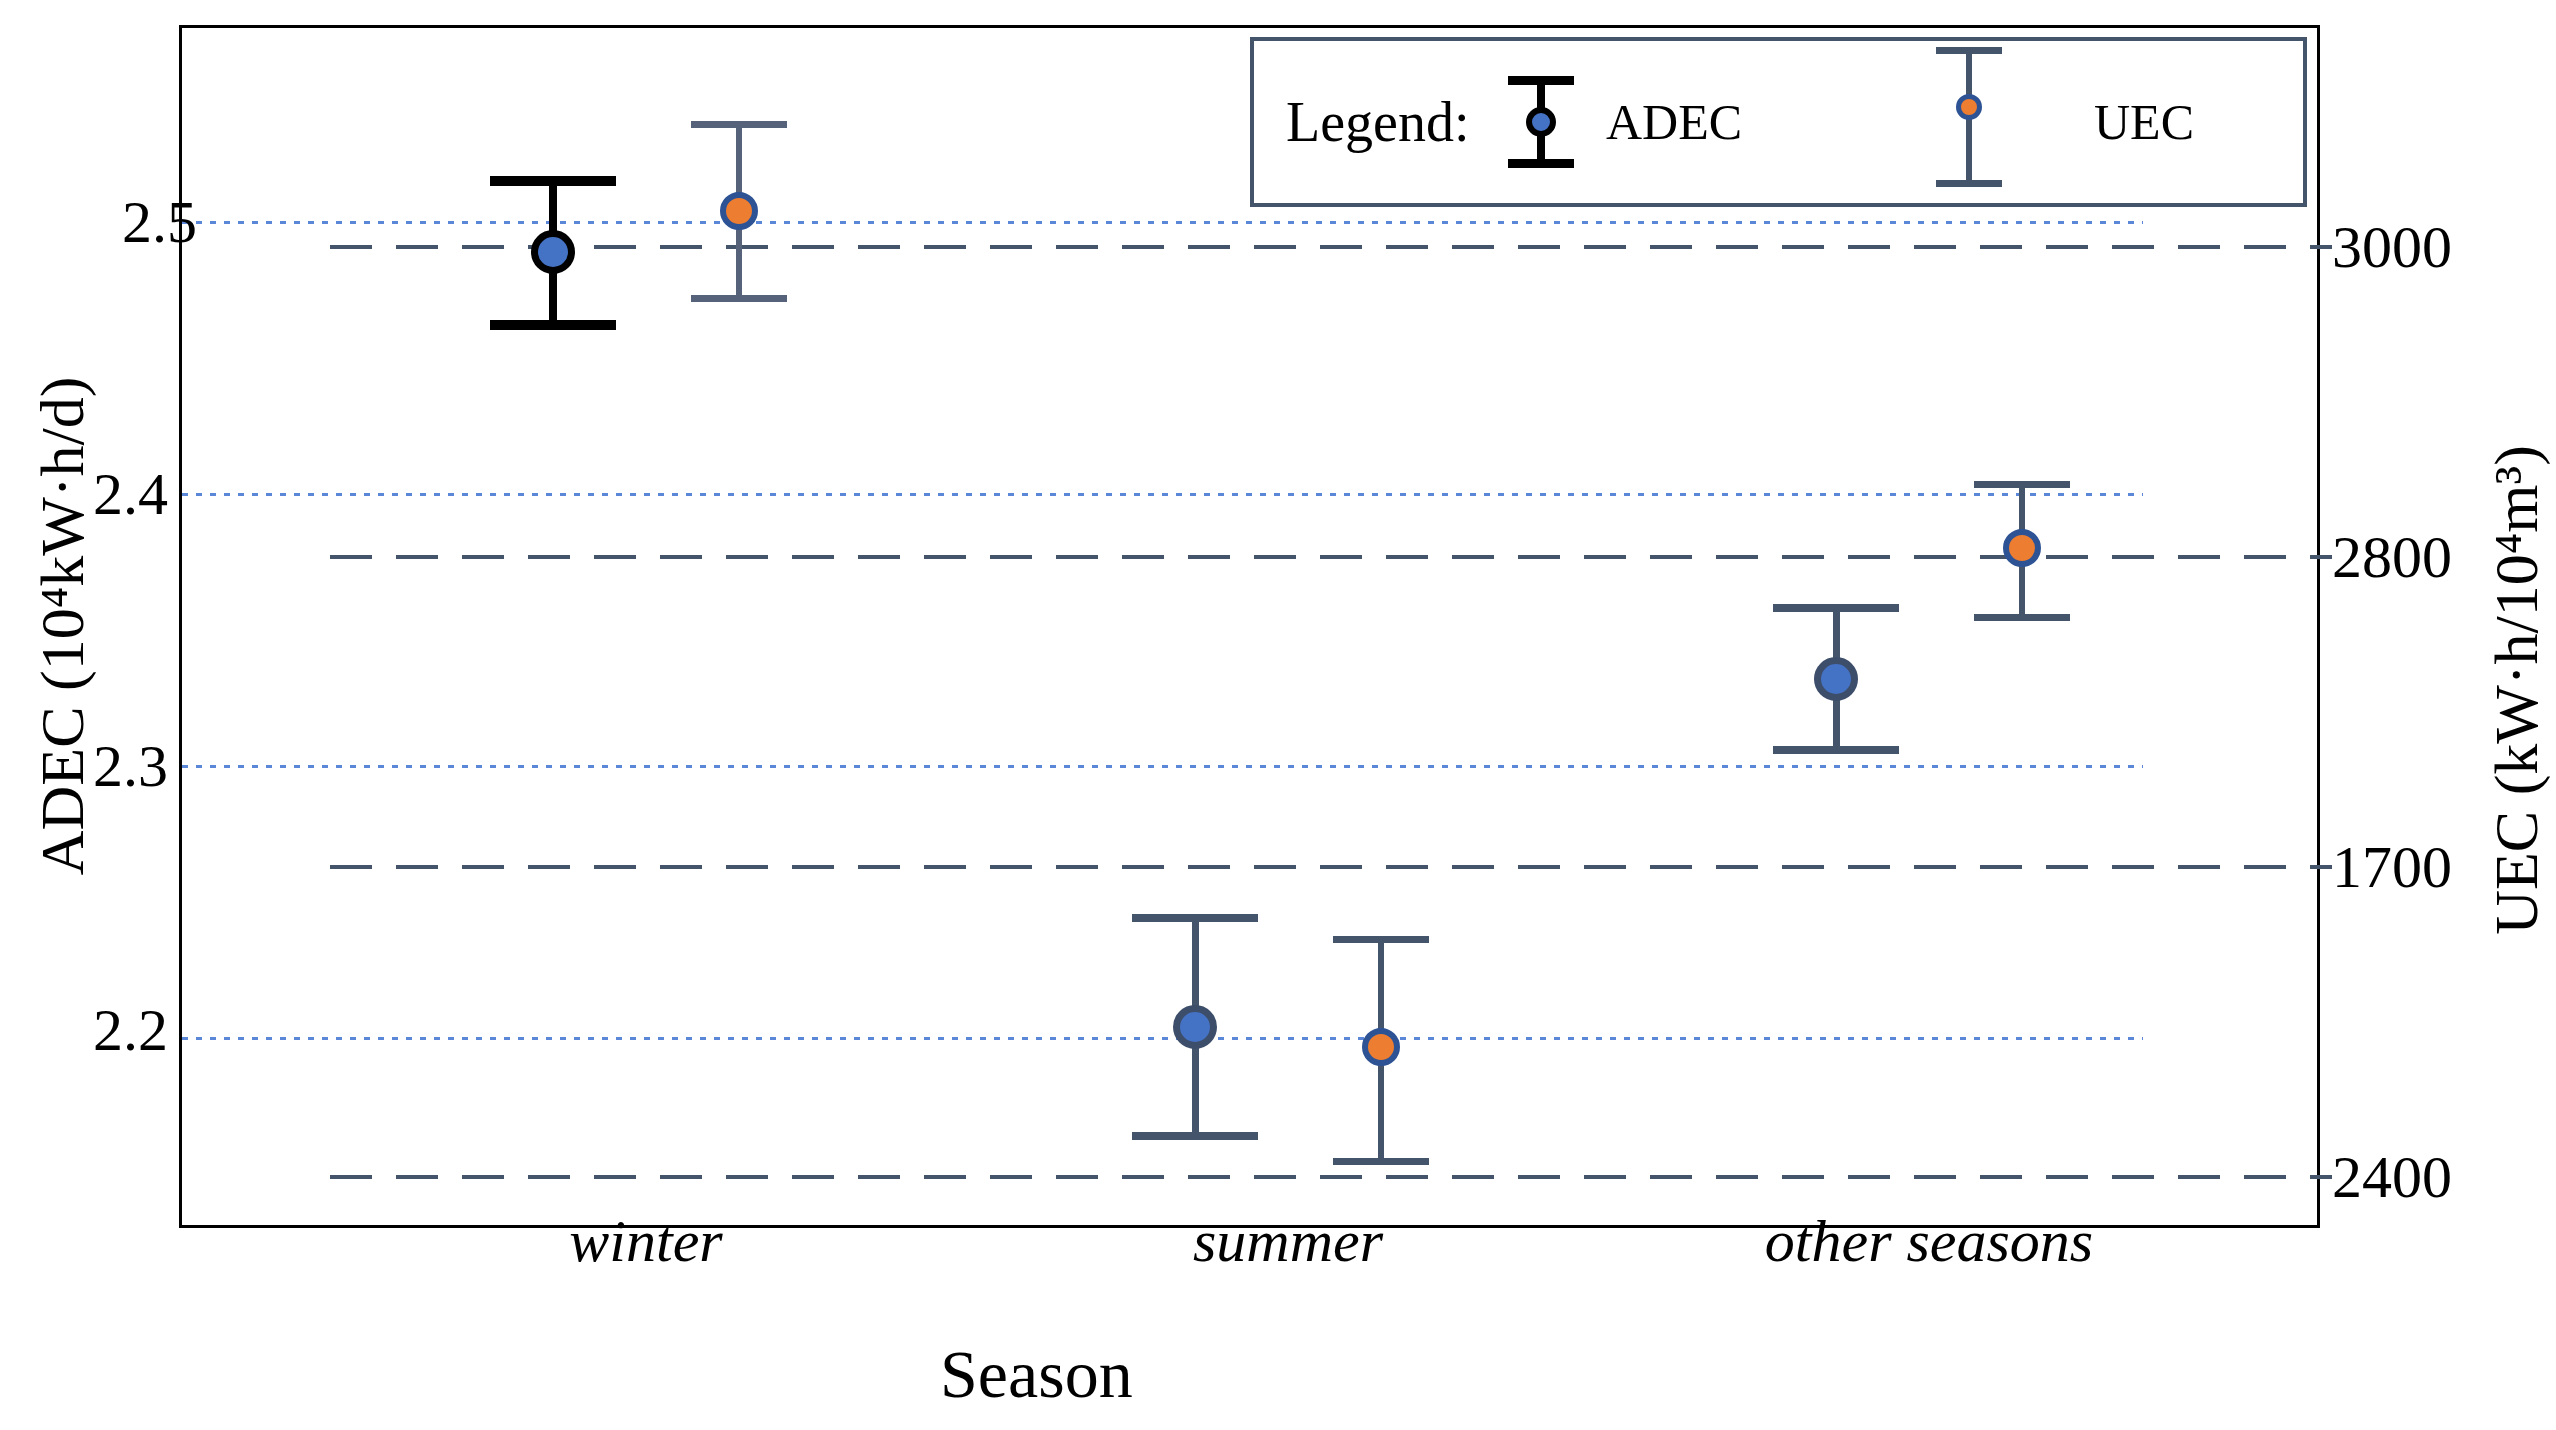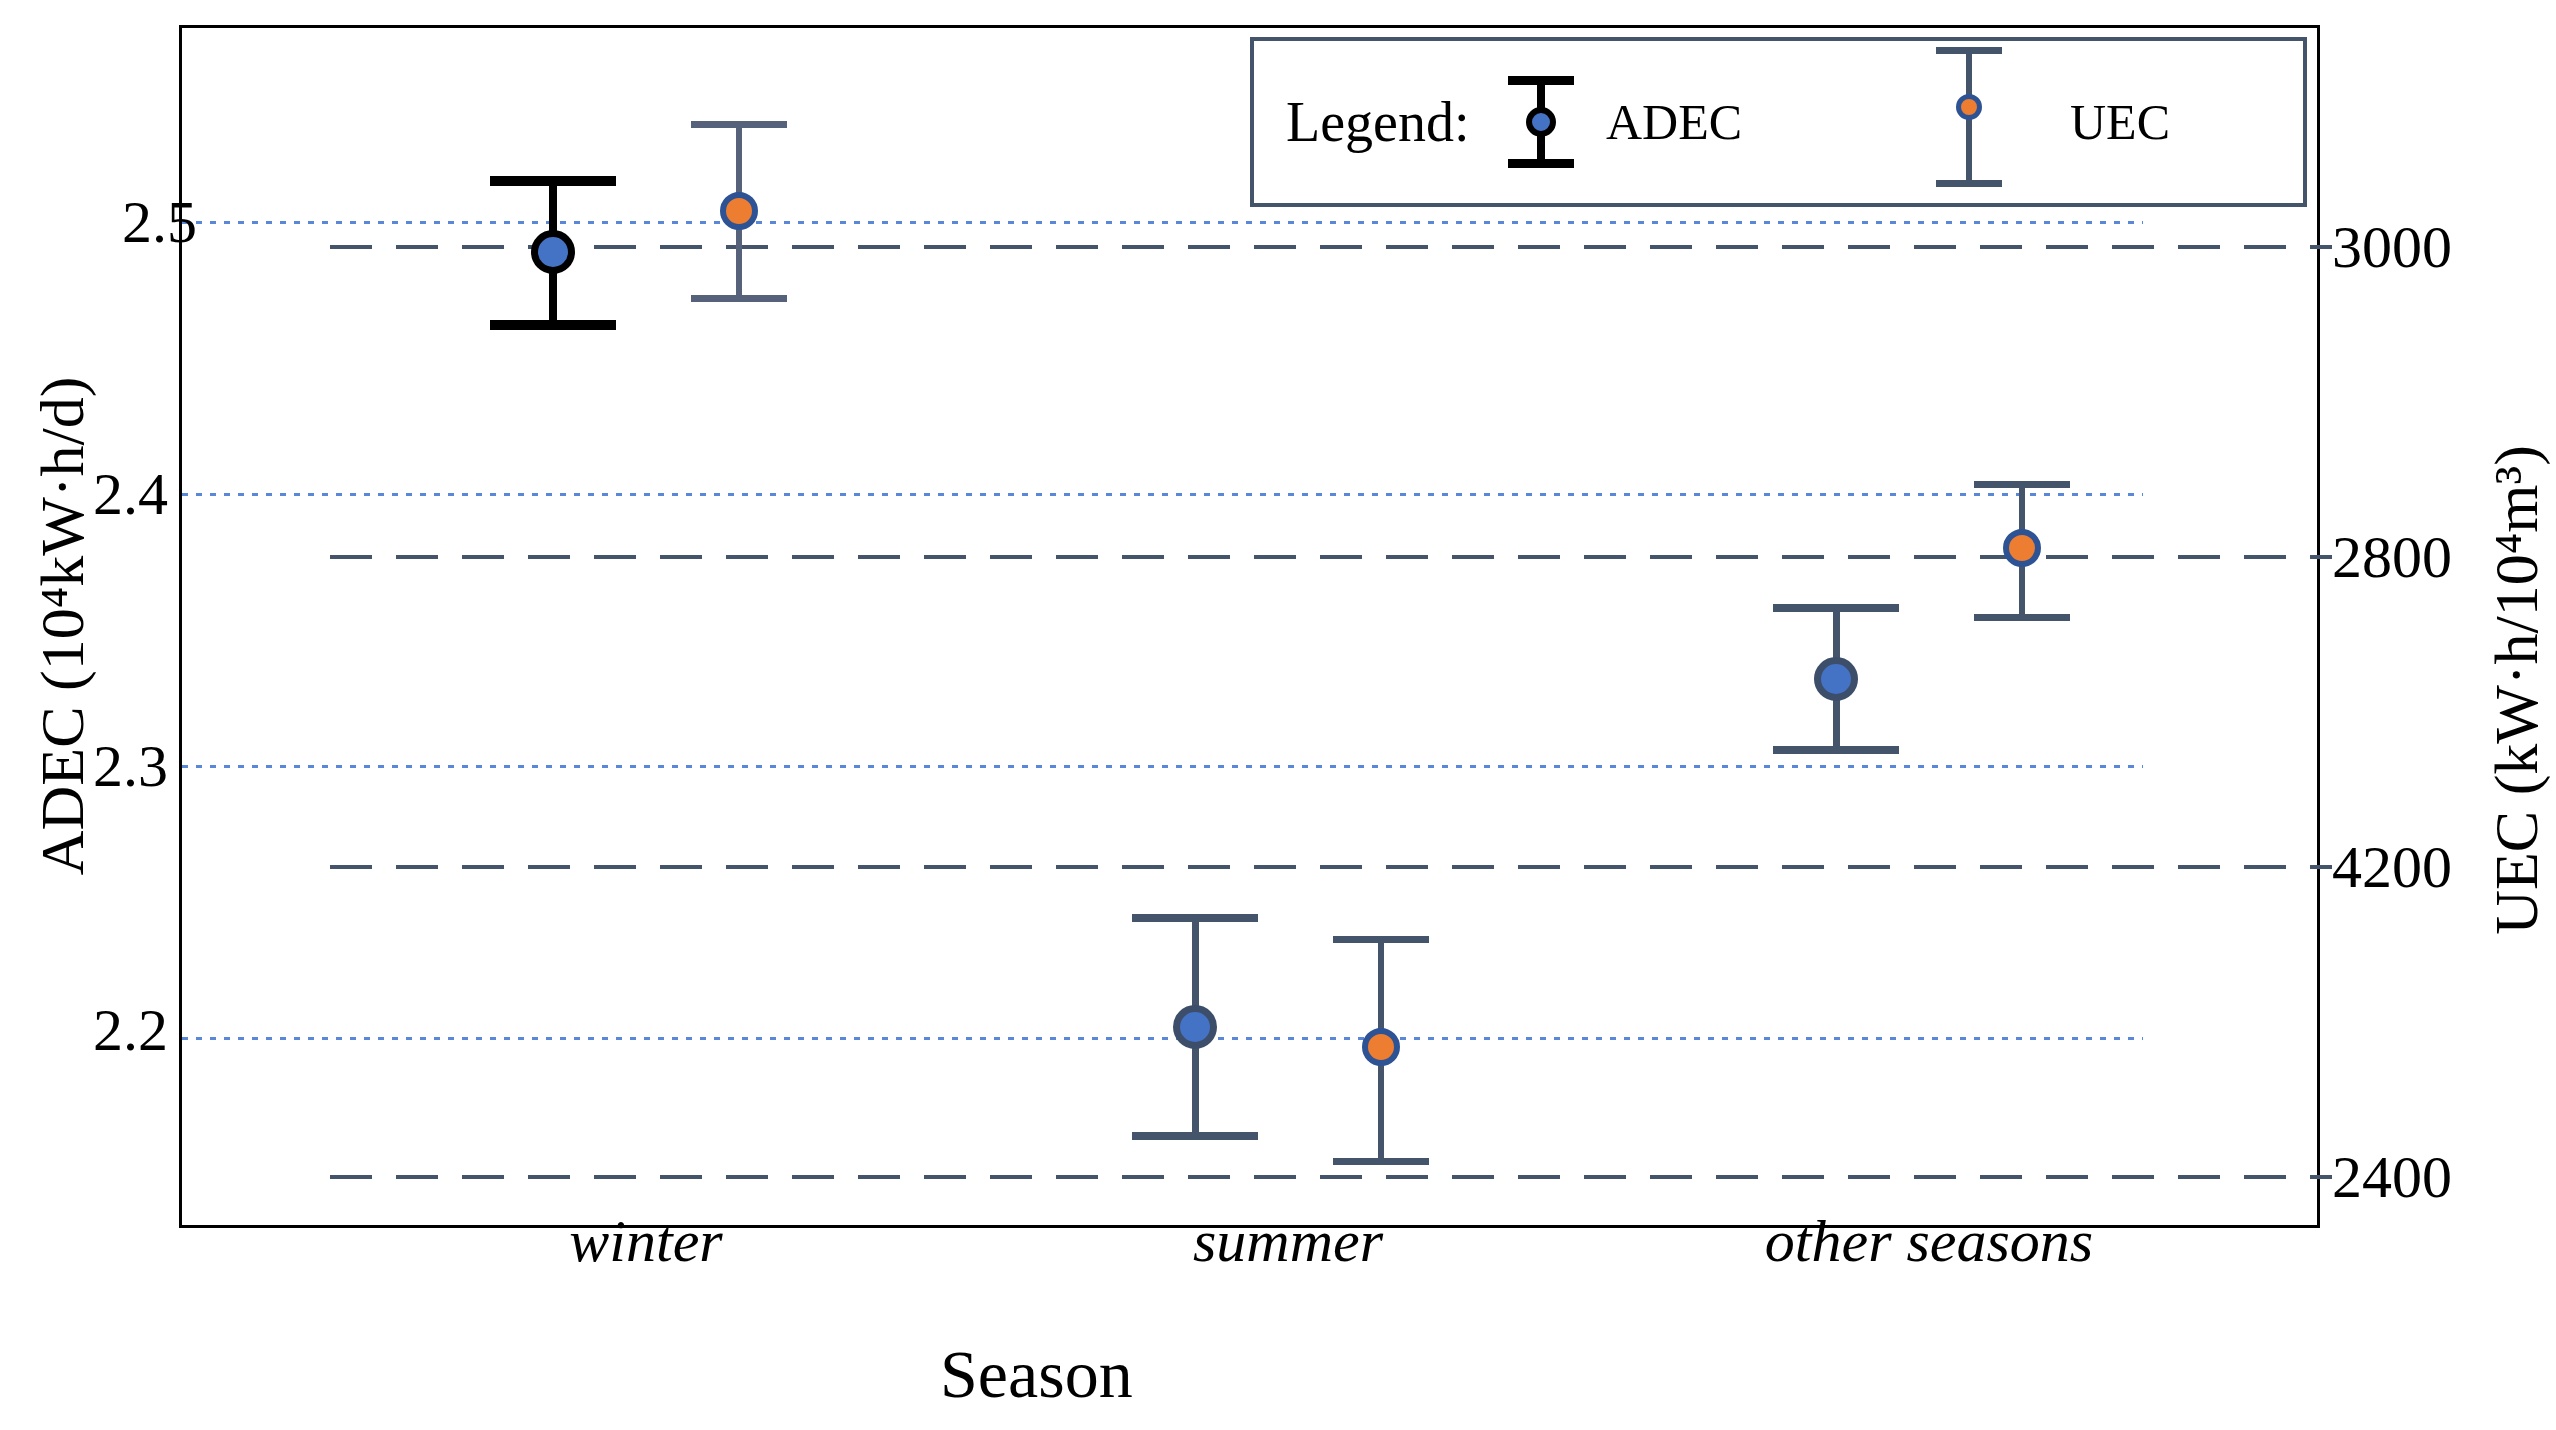--- a/index.html
+++ b/index.html
@@ -89,21 +89,21 @@
     </div>
   <div id="yticks-left">
       <div class="ytick left" style="top: 186px; margin-left: 29px;">2.5</div>
       <div class="ytick left" style="top: 458px;">2.4</div>
       <div class="ytick left" style="top: 730px;">2.3</div>
       <div class="ytick left" style="top: 994px;">2.2</div>
     </div>
   <div id="yticks-right">
       <div class="ytick right" style="top: 211px;">3000</div>
       <div class="ytick right" style="top: 521px;">2800</div>
-      <div class="ytick right" style="top: 831px;">4200</div>
+      <div class="ytick right" style="top: 831px;">1700</div>
       <div class="ytick right" style="top: 1141px;">2400</div>
     </div>
   <div id="xcats">
       <div class="xcat" style="left: 326px;">winter</div>
       <div class="xcat" style="left: 968px;">summer</div>
       <div class="xcat" style="left: 1609px;">other seasons</div>
     </div>
 
   <div class="axis-title" style="left:62px; top:626px;">ADEC (10⁴kW·h/d)</div>
   <div class="axis-title" style="left:2516px; top:690px;">UEC (kW·h/10⁴m³)</div>
@@ -119,16 +119,16 @@
       <div class="lg-el" style="left:18px; top:66px; width:30px; height:30px; border-radius:50%; background:#4472C4; border:6px solid #000; box-sizing:border-box;"></div>
     </div>
     <span class="legend-label" style="left:352px;">ADEC</span>
 
     <div class="lg-el" style="left:682px; top:0; width:66px; height:162px;">
       <div class="lg-el" style="left:30px; top:8px; width:6px; height:134px; background:#44546A;"></div>
       <div class="lg-el" style="left:0;  top:6px; width:66px; height:7px; background:#44546A;"></div>
       <div class="lg-el" style="left:0;  top:139px; width:66px; height:7px; background:#44546A;"></div>
       <div class="lg-el" style="left:20px; top:53px; width:26px; height:26px; border-radius:50%; background:#ED7D31; border:5px solid #2E5395; box-sizing:border-box;"></div>
     </div>
-    <span class="legend-label" style="left:816px;">UEC</span>
+    <span class="legend-label" style="left:840px;">UEC</span>
   </div>
 
 </div>
 
 </body></html>

